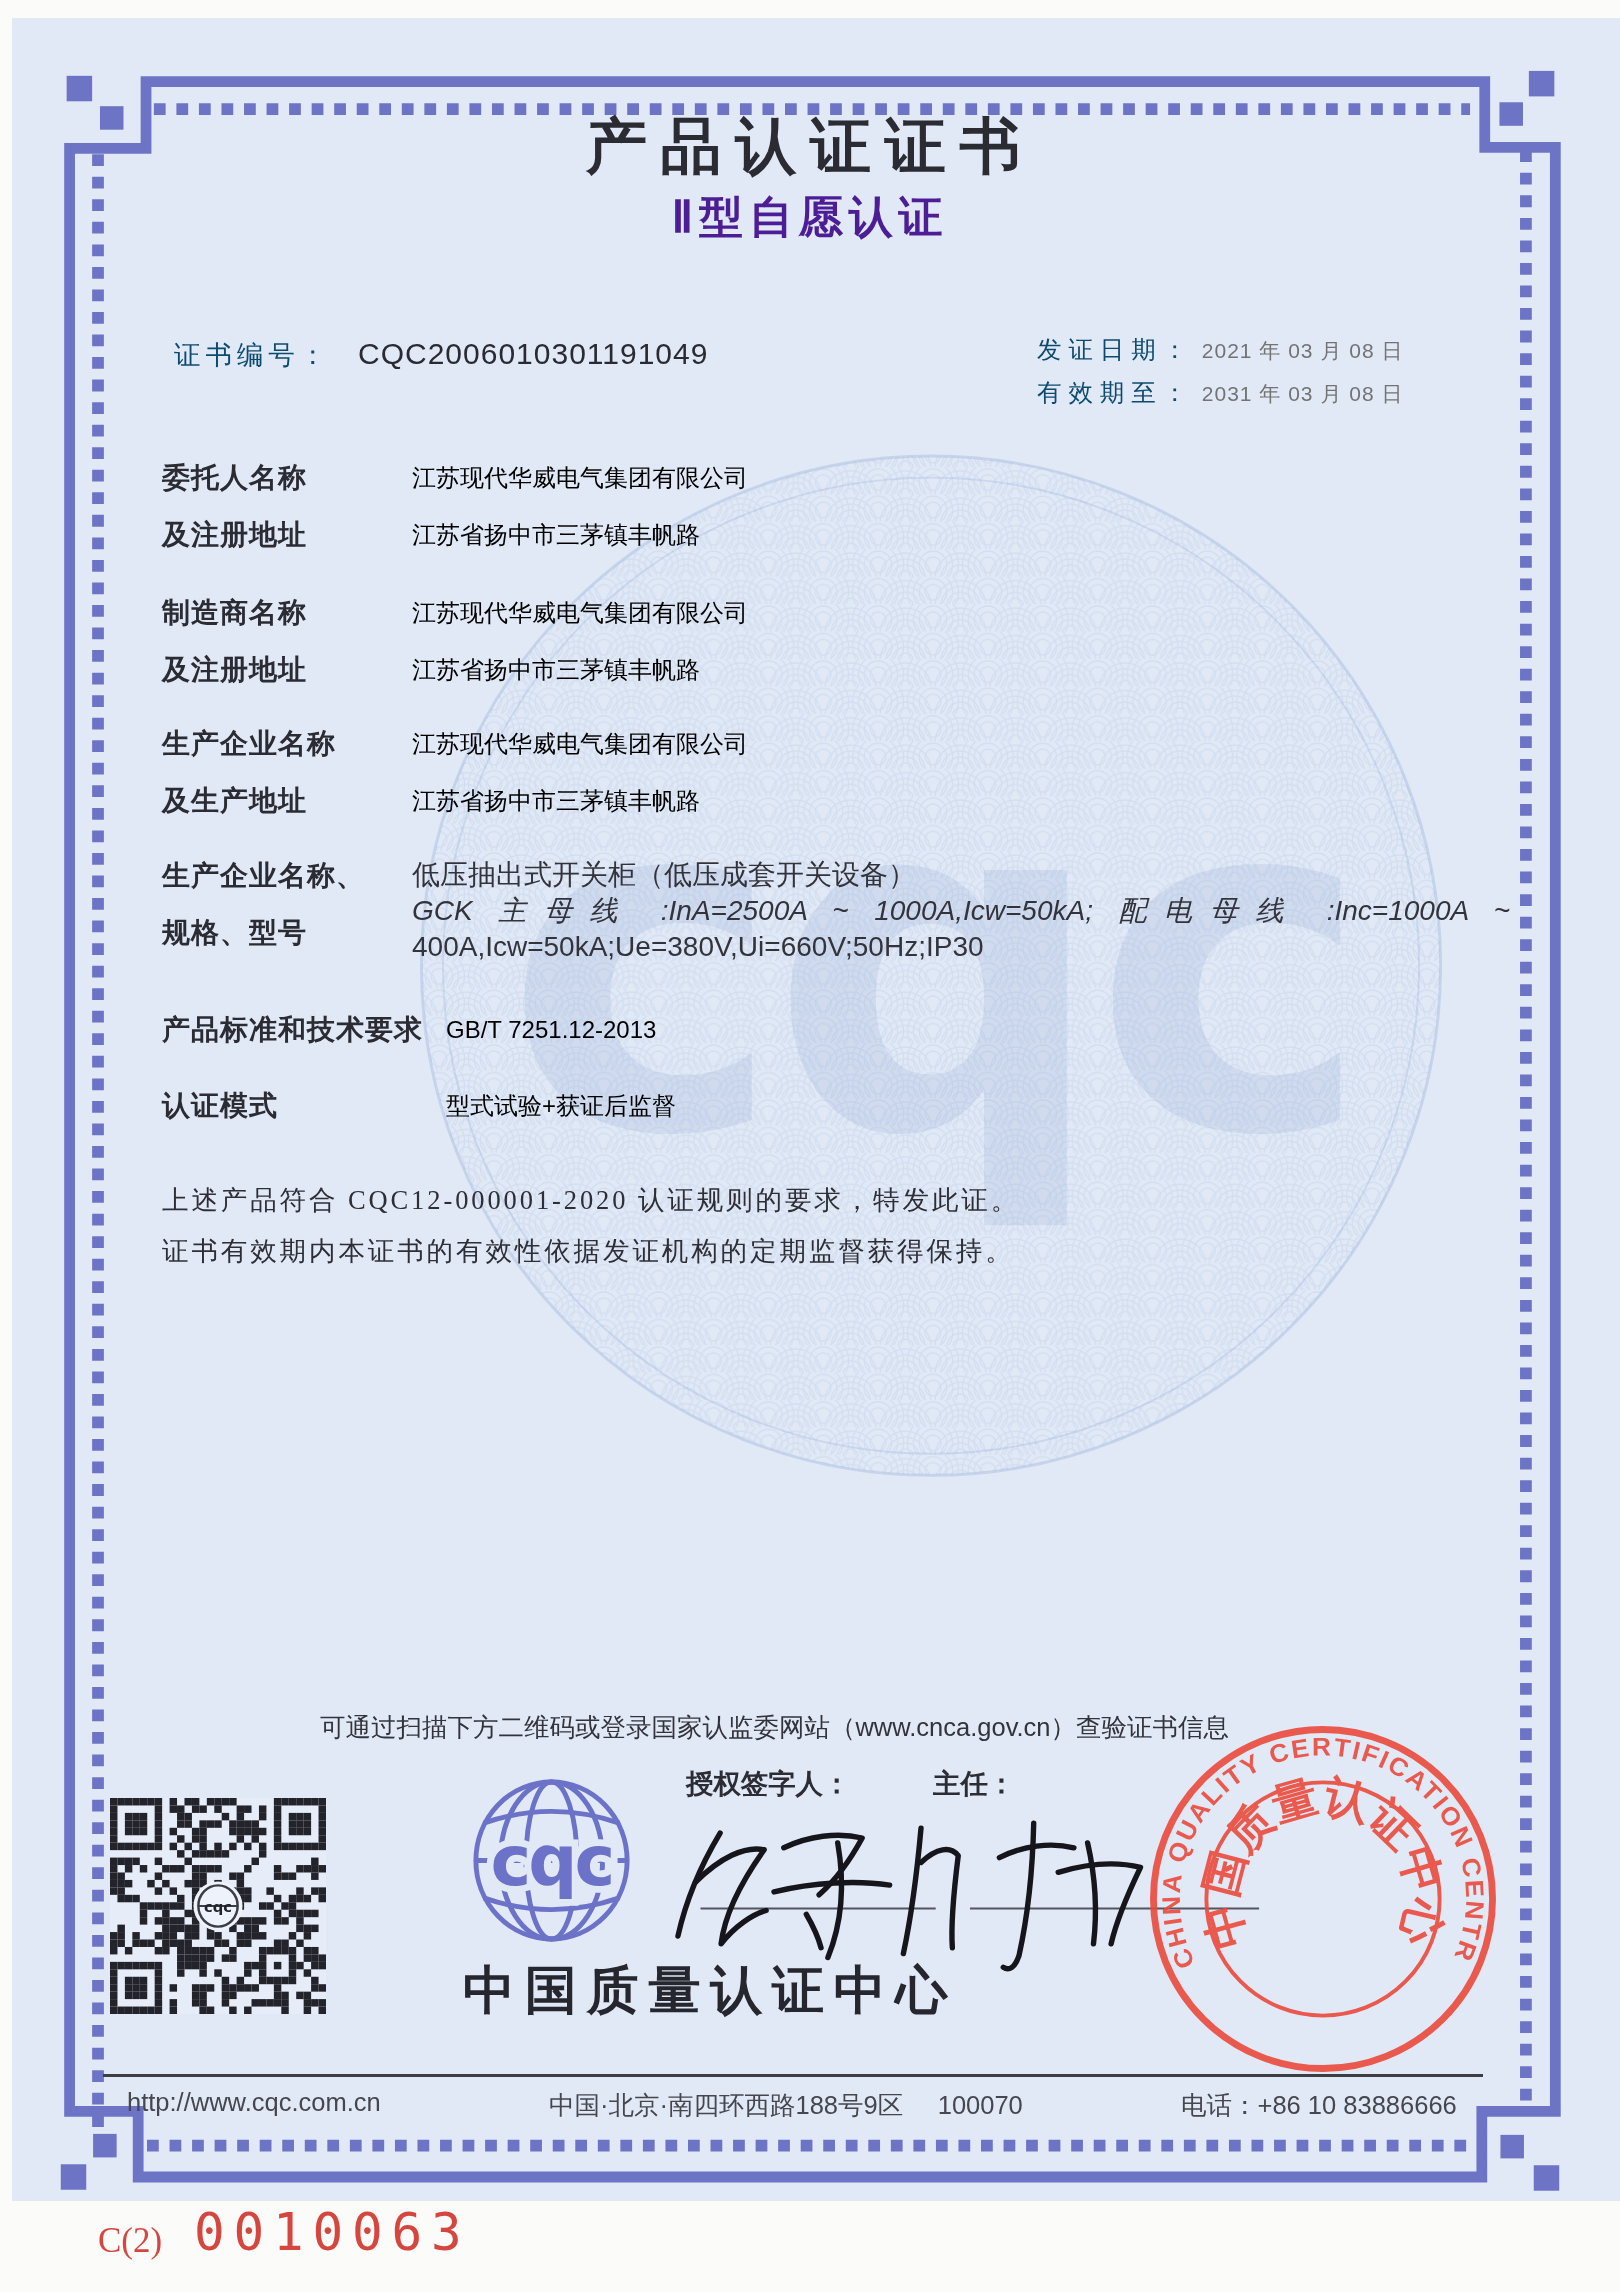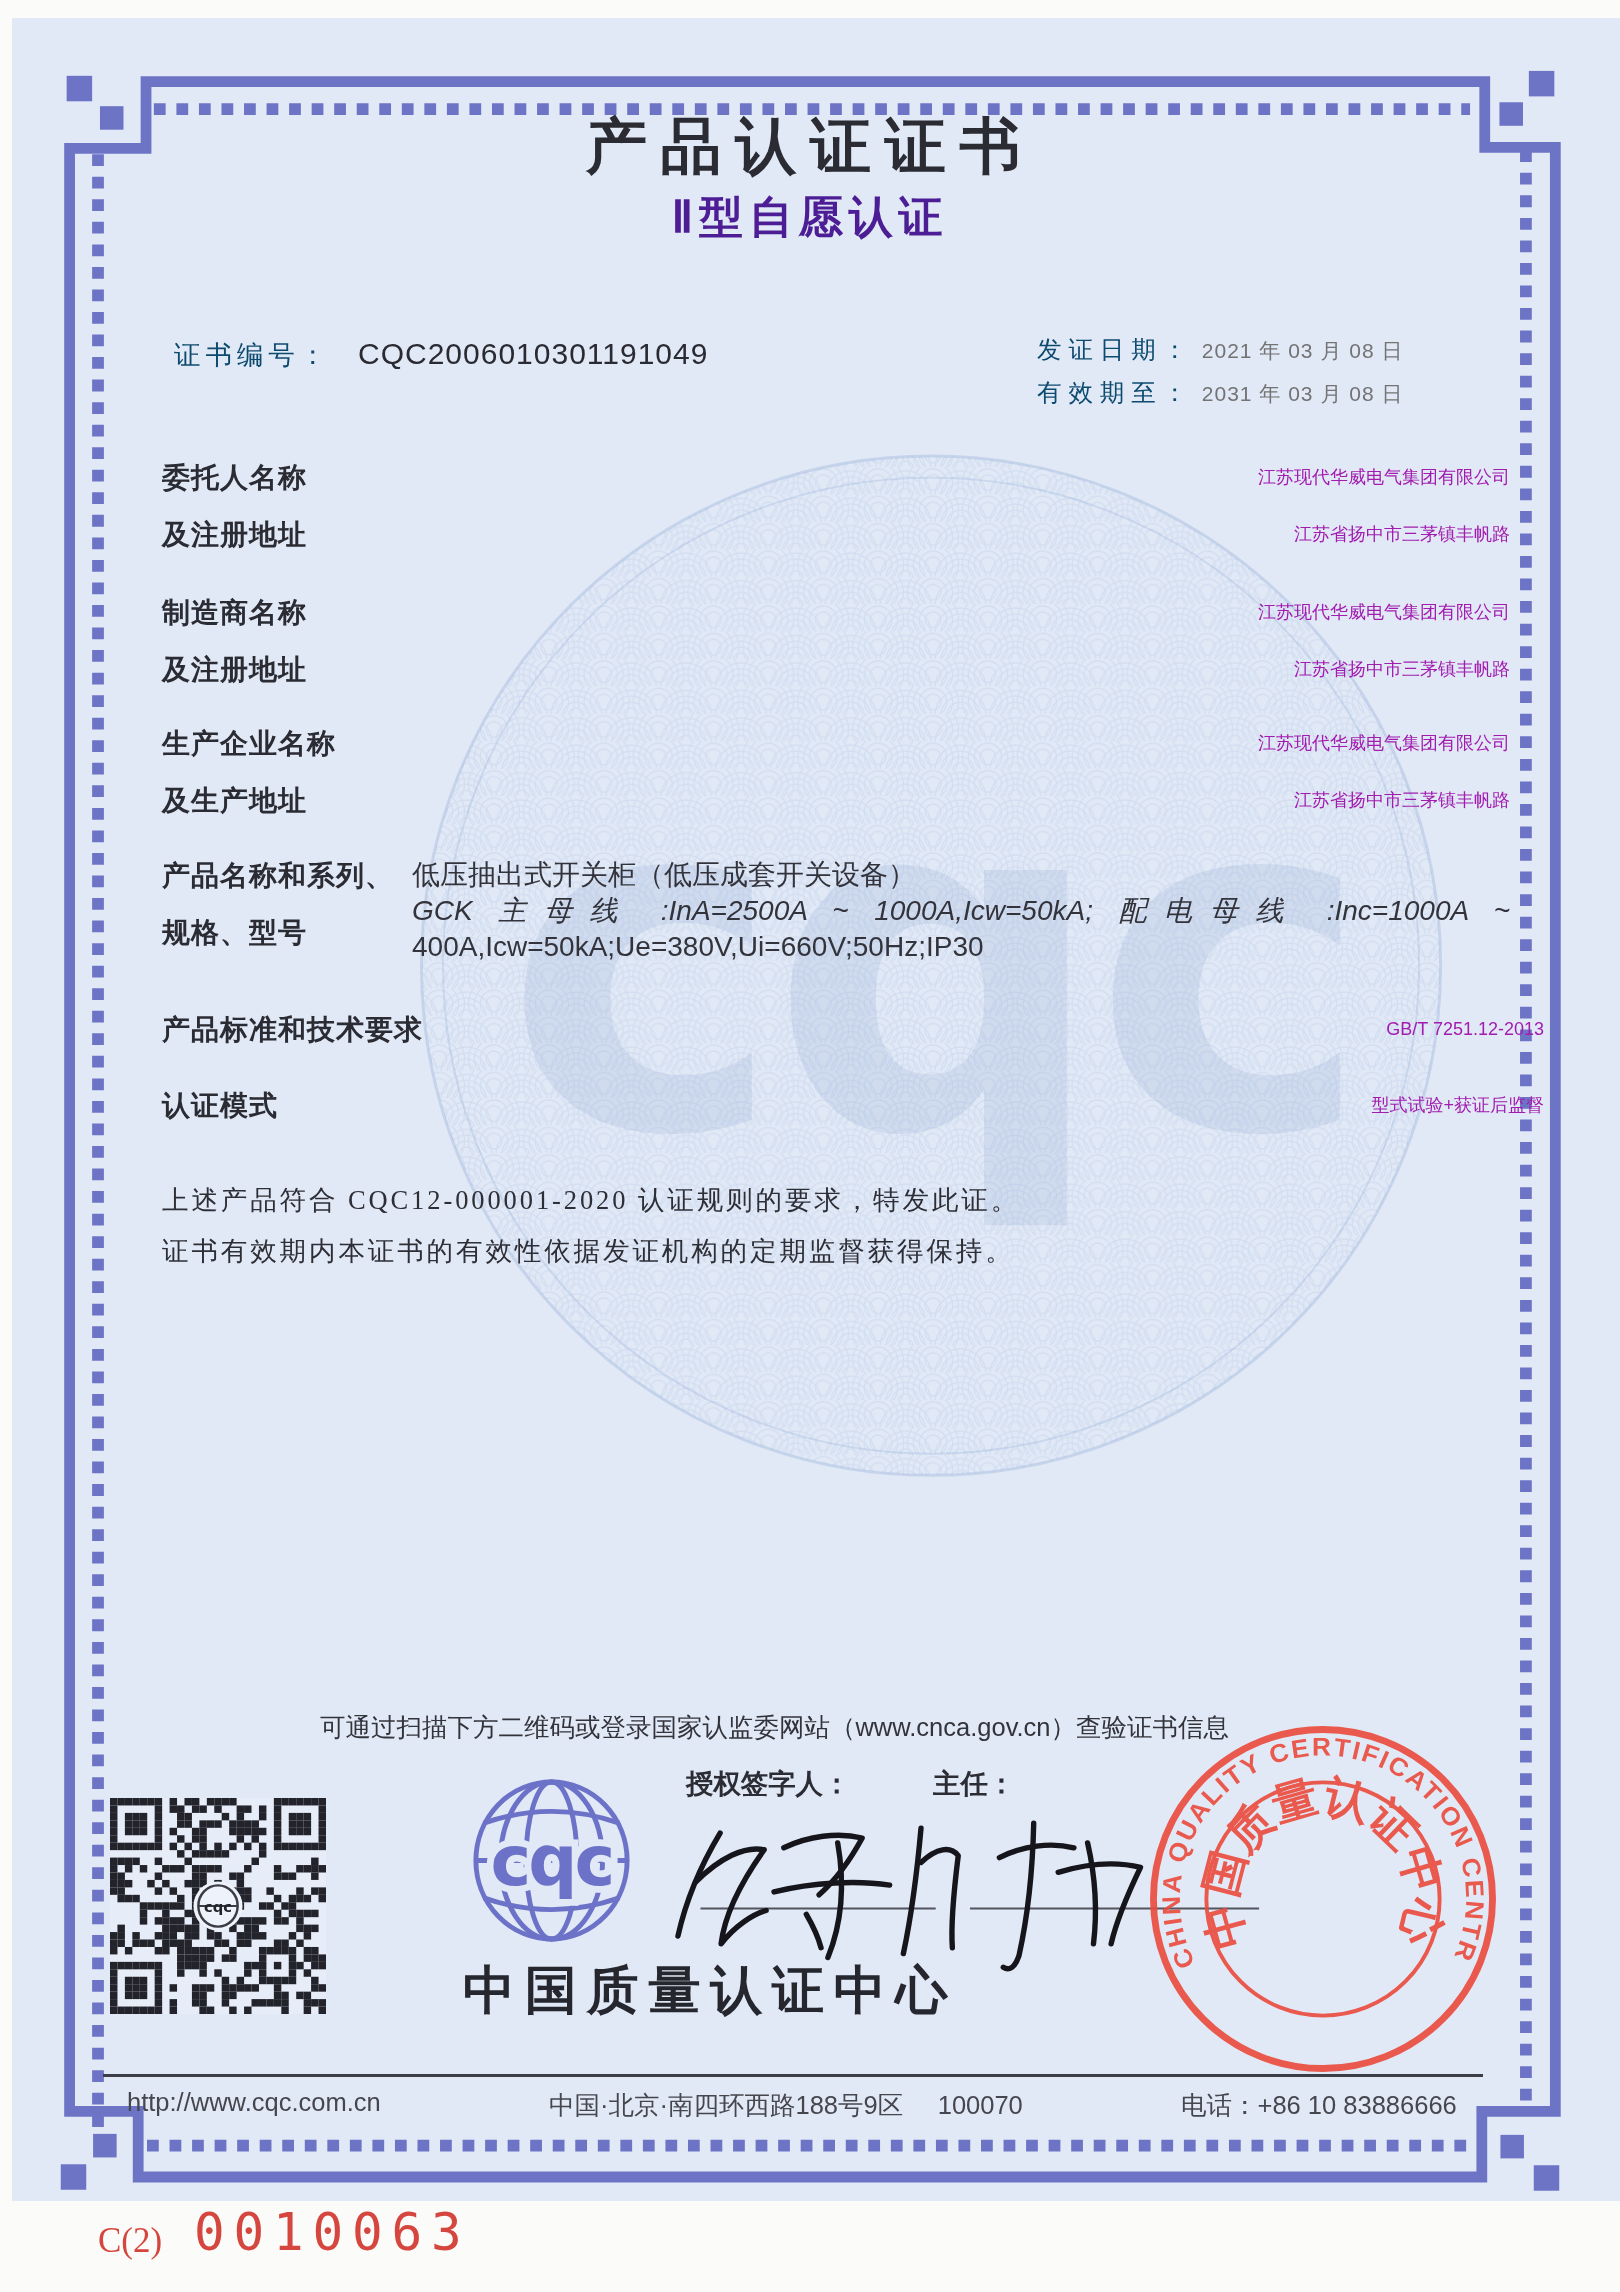--- a/index.html
+++ b/index.html
@@ -20,21 +20,21 @@
   .kai{font-family:Liberation Serif, serif;letter-spacing:4.9px;color:#0c4a6e;}
   .certno-val{font-size:30px;letter-spacing:1px;margin-left:27px;color:#2a2a32;}
   .date-row1{left:1037px;top:333px;}
   .date-row2{left:1037px;top:376px;}
   .date-row1 .kai,.date-row2 .kai{font-size:24.5px;letter-spacing:6.9px;}
   .date-val{font-size:21px;margin-left:7.8px;color:#737373;letter-spacing:1px;}
 
   
   .frow{position:absolute;left:162px;width:1353px;}
   .flabel{font-weight:700;font-size:28px;line-height:57px;letter-spacing:1px;color:#2b2b33;}
-  .fval{position:absolute;left:250px;top:0;font-size:18px;line-height:57px;color:#a21caf;width:1098px;text-align:right;}
+  .fval{position:absolute;left:250px;top:0;font-size:24px;line-height:57px;color:#000000;width:1098px;}
   .specval{position:absolute;left:250px;top:9.8px;width:1098px;font-size:28px;line-height:36px;color:#33333b;}
   .justify{text-align:justify;text-align-last:justify;font-style:italic;}
 
   
   .stmt{left:162px;font-family:"Liberation Serif",serif;font-size:26.5px;letter-spacing:2.9px;color:#2e2e36;}
 
   
   .scan-note{left:59px;top:1710px;width:1431px;text-align:center;font-size:25.5px;color:#33333b;}
   .sig-label{font-weight:700;font-size:27.4px;color:#2c2c34;}
   .org-name{left:463px;top:1956px;font-size:52px;font-weight:700;letter-spacing:9.8px;color:#26262e;}
@@ -138,21 +138,21 @@
         <div>及生产地址</div>
     </div>
     <div class="fval">
       <div>江苏现代华威电气集团有限公司</div>
         <div>江苏省扬中市三茅镇丰帆路</div>
     </div>
   </div>
 
   <div class="frow" style="top:847px">
     <div class="flabel">
-      <div>产品名称和系列、</div>
+      <div>生产企业名称、</div>
         <div>规格、型号</div>
     </div>
     <div class="specval">
       <div>低压抽出式开关柜（低压成套开关设备）</div>
       <div class="justify">GCK 主母线 :InA=2500A ~ 1000A,Icw=50kA; 配电母线 :Inc=1000A ~</div>
       <div>400A,Icw=50kA;Ue=380V,Ui=660V;50Hz;IP30</div>
     </div>
   </div>
 
   <div class="frow" style="top:1001px">

